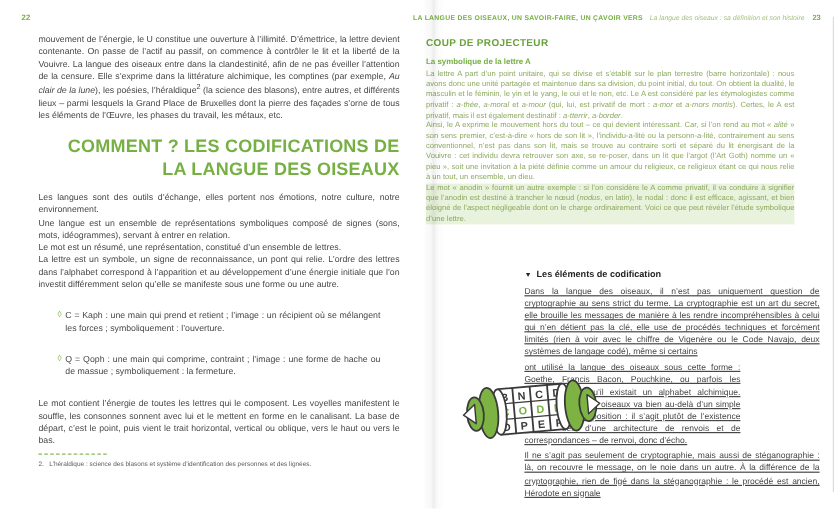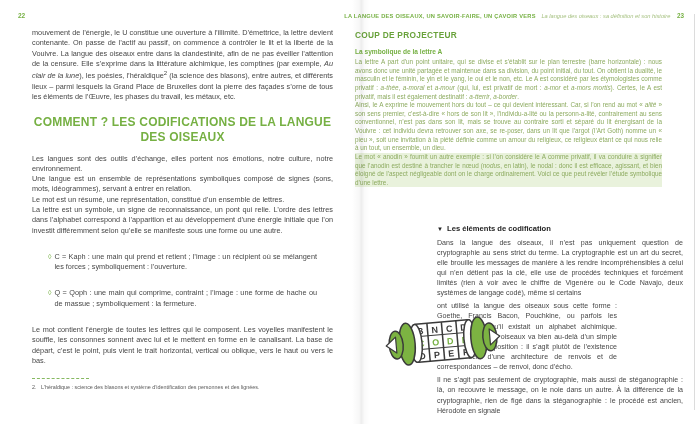--- a/index.html
+++ b/index.html
@@ -17,43 +17,43 @@
   .pagenum-left{position:absolute;top:12px;left:18px;font-size:6.5px;font-weight:700;color:#76b043;}
   .running-head{position:absolute;top:12px;right:16px;text-align:right;font-size:5.7px;white-space:nowrap;}
   .head-caps{color:#76b043;font-weight:700;letter-spacing:0.25px;}
   .head-sub{color:#a3bf7d;font-style:italic;margin-left:4px;}
   .head-num{color:#76b043;font-weight:700;margin-left:5px;font-size:6.3px;}
 
   
   .left-body{position:absolute;left:32px;top:28px;width:301px;font-size:7.3px;line-height:1.41;text-align:justify;}
   .left-body p{margin:0;}
   .sect-heading{
-    color:#76b043;font-weight:700;font-size:12px;line-height:1.22;letter-spacing:0.2px;
-    margin:13px 0 9px 0;text-align:center;
+    color:#76b043;font-weight:700;font-size:15px;line-height:1.22;letter-spacing:0.2px;
+    margin:13px 0 9px 0;text-align:right;
   }
   .bullet-line{display:flex;margin:16px;}
   .bullet-marker{color:#76b043;flex:none;margin-right:3px;font-size:7px;line-height:1.47;}
   .bullet-text{flex:1;text-align:justify;}
   .footnote-area{position:absolute;left:32px;top:378px;width:301px;}
   .footnote-rule{width:57px;border-top:1px dashed #86b961;margin-bottom:5px;}
   .footnote-line{display:flex;font-size:5.4px;line-height:1.3;color:#5a5a5a;}
   .footnote-num{flex:none;width:9px;}
 
   
   .spotlight{position:absolute;left:355px;top:30px;width:307px;}
   .spot-title{color:#69a23b;font-weight:700;font-size:8.3px;letter-spacing:0.3px;margin:0 0 8px 0;}
   .spot-sub{color:#76b043;font-weight:700;font-size:6.6px;margin:0 0 3px 0;}
   .spotlight p.body{margin:0;color:#8dab60;font-size:6.35px;line-height:1.36;text-align:justify;}
   .spotlight p.hl{background:#e9f2dc;}
 
   
   .methods{position:absolute;left:437px;top:224px;width:246px;}
   .methods-heading{color:#242424;font-weight:700;font-size:7.6px;margin:0 0 5px 0;}
   .methods-heading .tri{font-size:6px;margin-right:2px;position:relative;top:-0.5px;}
-  .methods p{margin:0;font-size:7.1px;line-height:1.42;text-align:justify;color:#474747;}
+  .methods p{margin:0;font-size:7.1px;line-height:1.42;text-align:justify;color:#474747;text-decoration:underline;}
   .methods-row{position:relative;margin-top:3px;min-height:74px;}
   .cryptex{position:absolute;left:-54px;top:2px;width:120px;height:76px;}
   .wrap-text{margin-left:66px;width:180px;}
   .methods-tail{margin-top:3px;}
 </style>
 </head>
 <body>
 
 <div class="spread">
 

